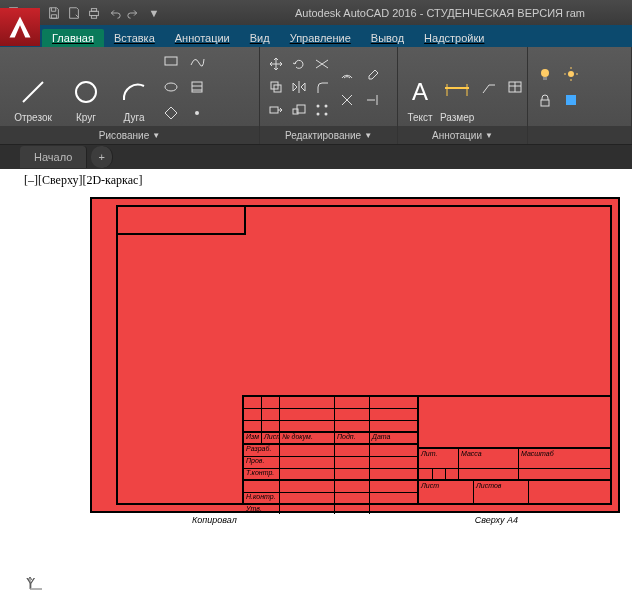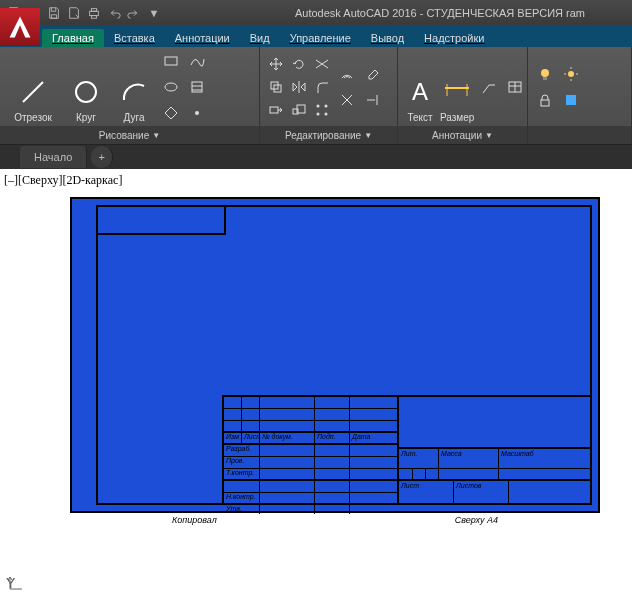--- a/index.html
+++ b/index.html
@@ -39,24 +39,24 @@
 .col2 .sm { width:22px; height:22px; display:flex; align-items:center; justify-content:center; cursor:pointer; color:#ddd;}
 .col2 .sm svg{width:16px;height:16px;}
 
 
 .doctabs { height: 24px; background: #2f2f2f; display: flex; align-items: center; padding-left: 20px; gap: 0; }
 .doctab { height: 22px; padding: 0 14px; font-size: 11px; color: #bbb; background: #3d3d3d; border-right: 1px solid #222; display: flex; align-items: center; border-radius: 4px 4px 0 0; cursor: pointer; }
 .doctab.active { background: #5a5a5a; color: #eee; }
 .doctab.plus { width: 22px; padding: 0; justify-content: center; background: #3d3d3d; margin-left: 4px; border-radius: 10px; }
 
 
-.canvas { position: relative; height: calc(595px - 25px - 22px - 98px - 24px); background: #fff; }
+.canvas { position: relative; height: calc(595px - 25px - 22px - 98px - 24px); background: #fff; margin-left: 20px; }
 .vp-label { position: absolute; top: 4px; left: 4px; font-size: 12px; font-family: Georgia, serif; }
 
-.sheet { position: absolute; top: 28px; left: 70px; width: 530px; height: 316px; border: 2px solid #000; background: #1d4ed8; }
+.sheet { position: absolute; top: 28px; left: 70px; width: 530px; height: 316px; border: 2px solid #000; background: #ef4444; }
 .inner-frame { position: absolute; top: 6px; left: 24px; right: 6px; bottom: 6px; border: 2px solid #000; }
 .top-left-box { position: absolute; top: -2px; left: -2px; width: 130px; height: 30px; border: 2px solid #000; }
 
 
 .titleblock { position: absolute; right: -2px; bottom: -2px; width: 370px; height: 110px; border: 2px solid #000; font-family: "Times New Roman", serif; font-size: 7px; font-style: italic; }
 .tb-grid { position: absolute; top: 0; left: 0; width: 175px; height: 100%; }
 .tb-right { position: absolute; top: 0; right: 0; width: 193px; height: 100%; border-left: 2px solid #000; }
 .tb-row { border-bottom: 1px solid #000; height: 12px; display: flex; }
 .tb-row:last-child { border-bottom: none; }
 .tb-cell { border-right: 1px solid #000; padding: 0 2px; overflow: hidden; white-space: nowrap; }

